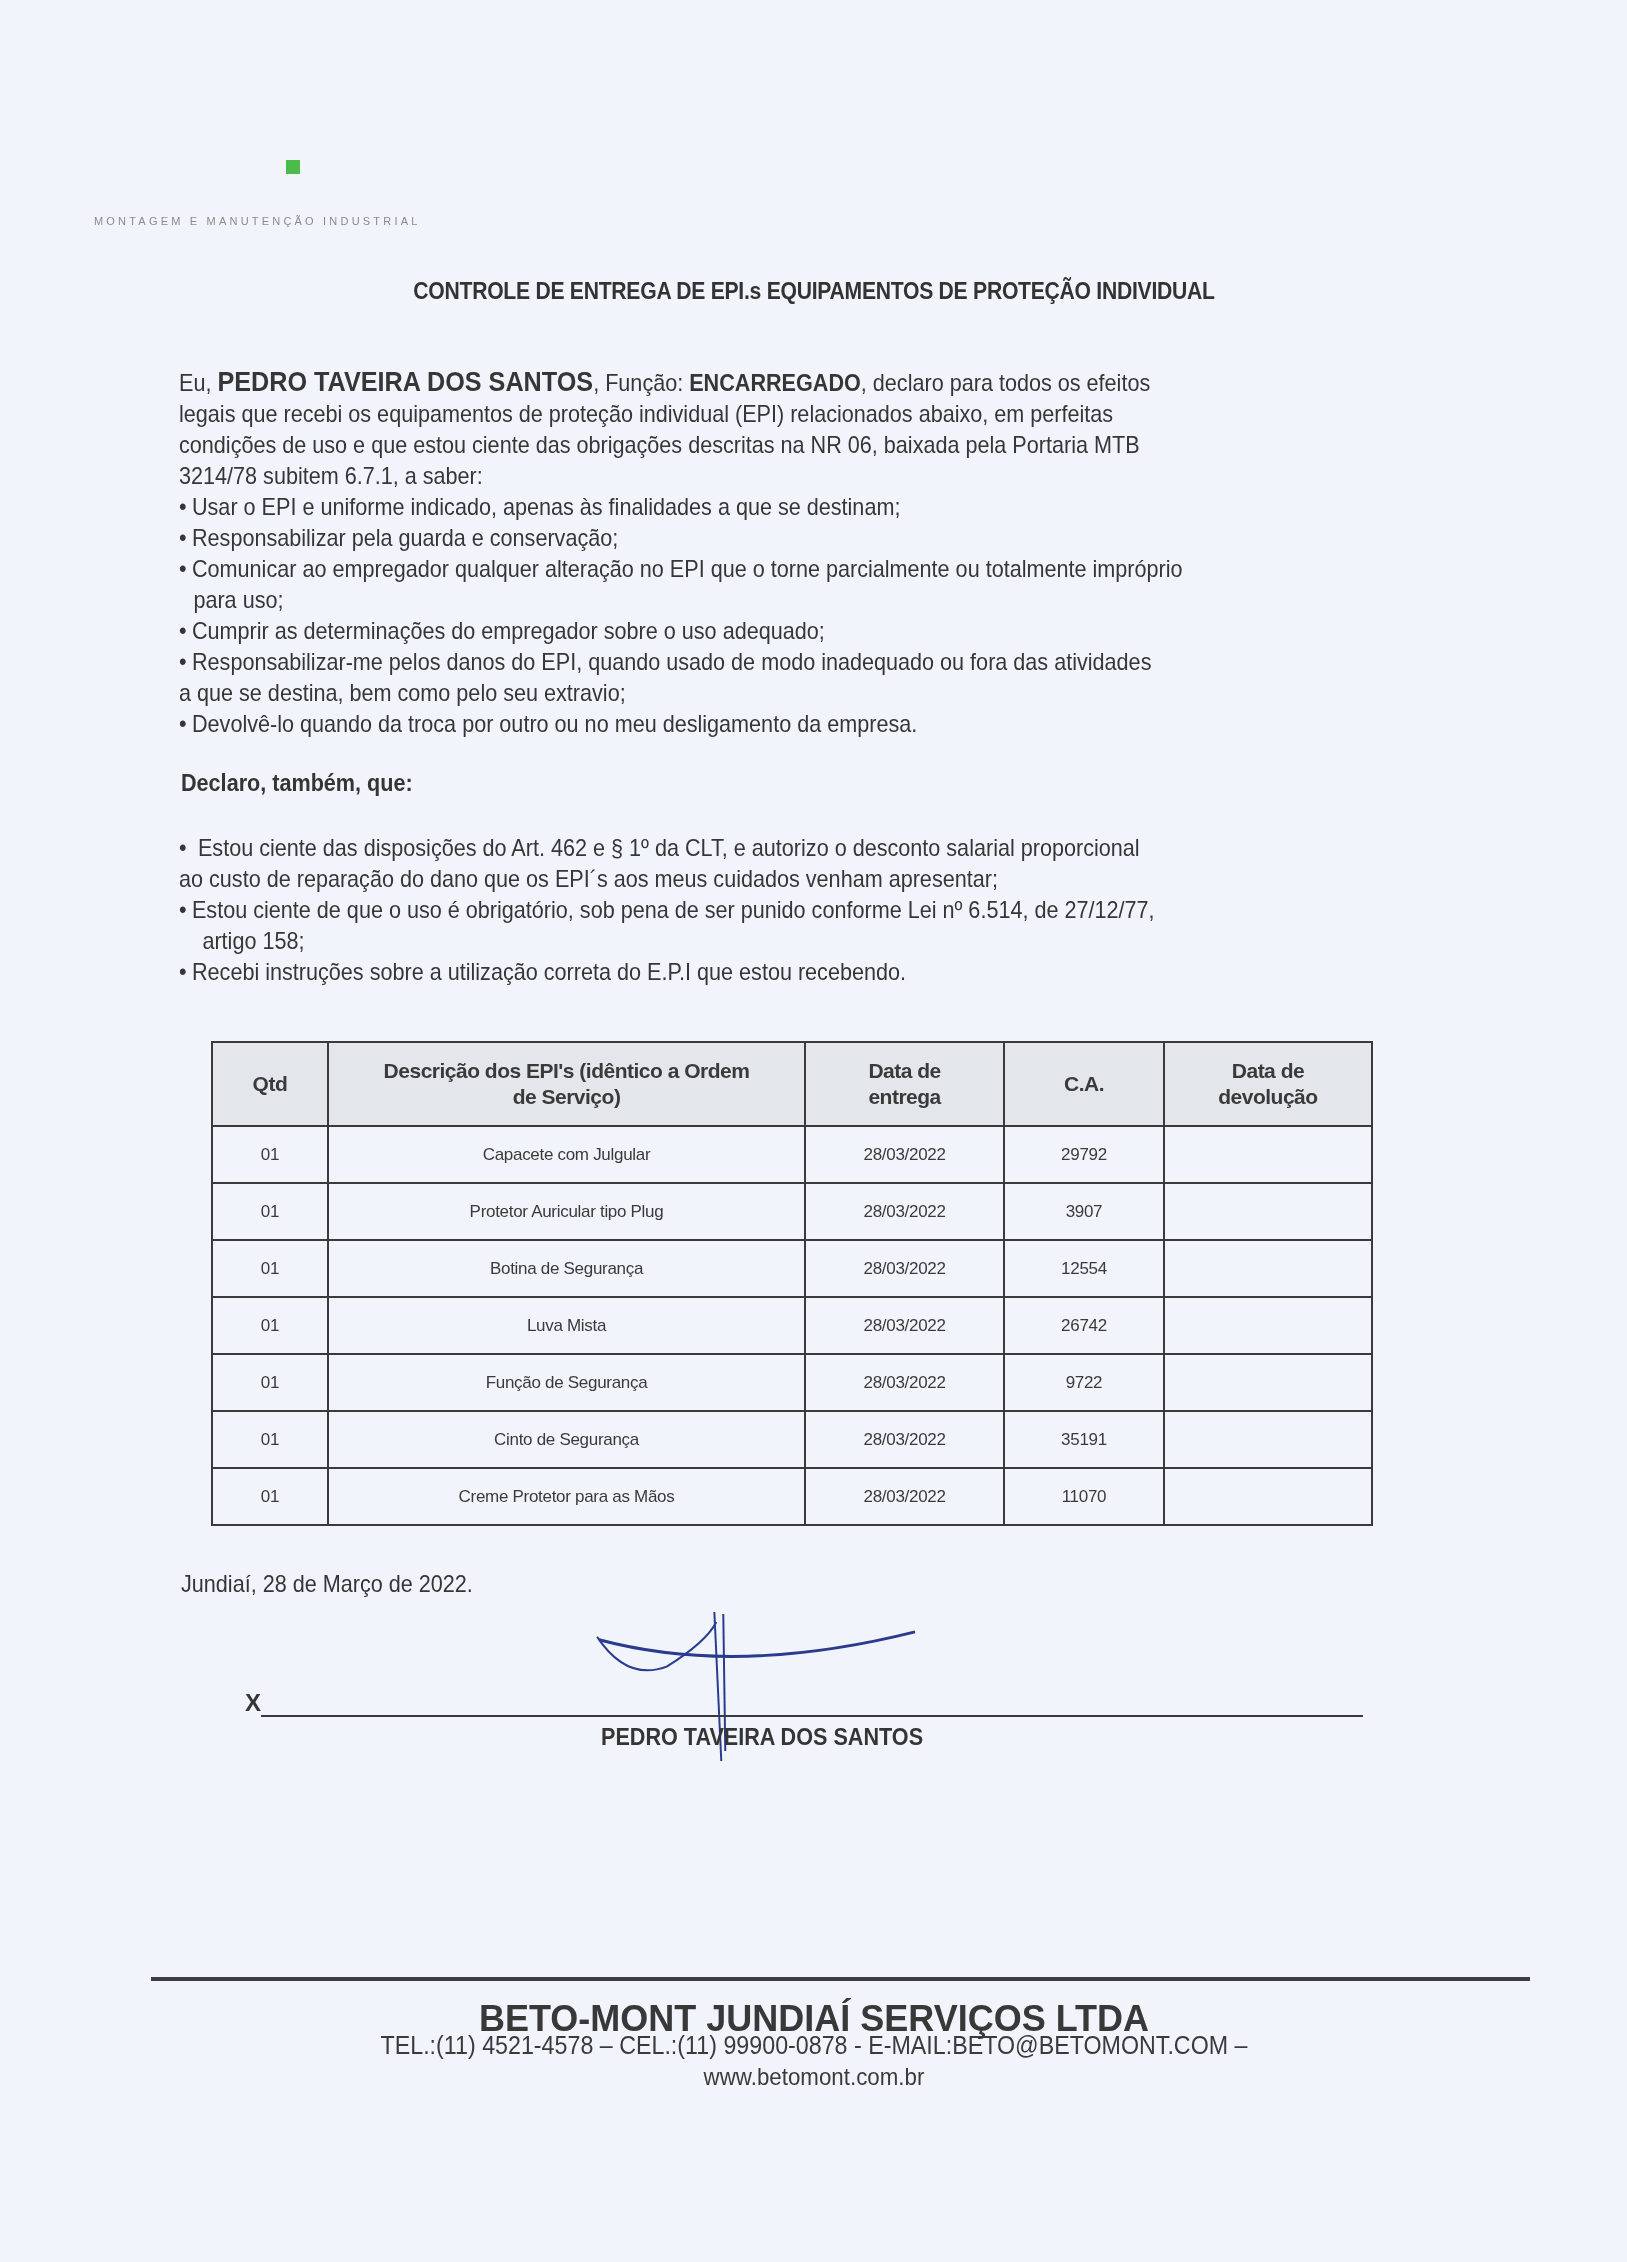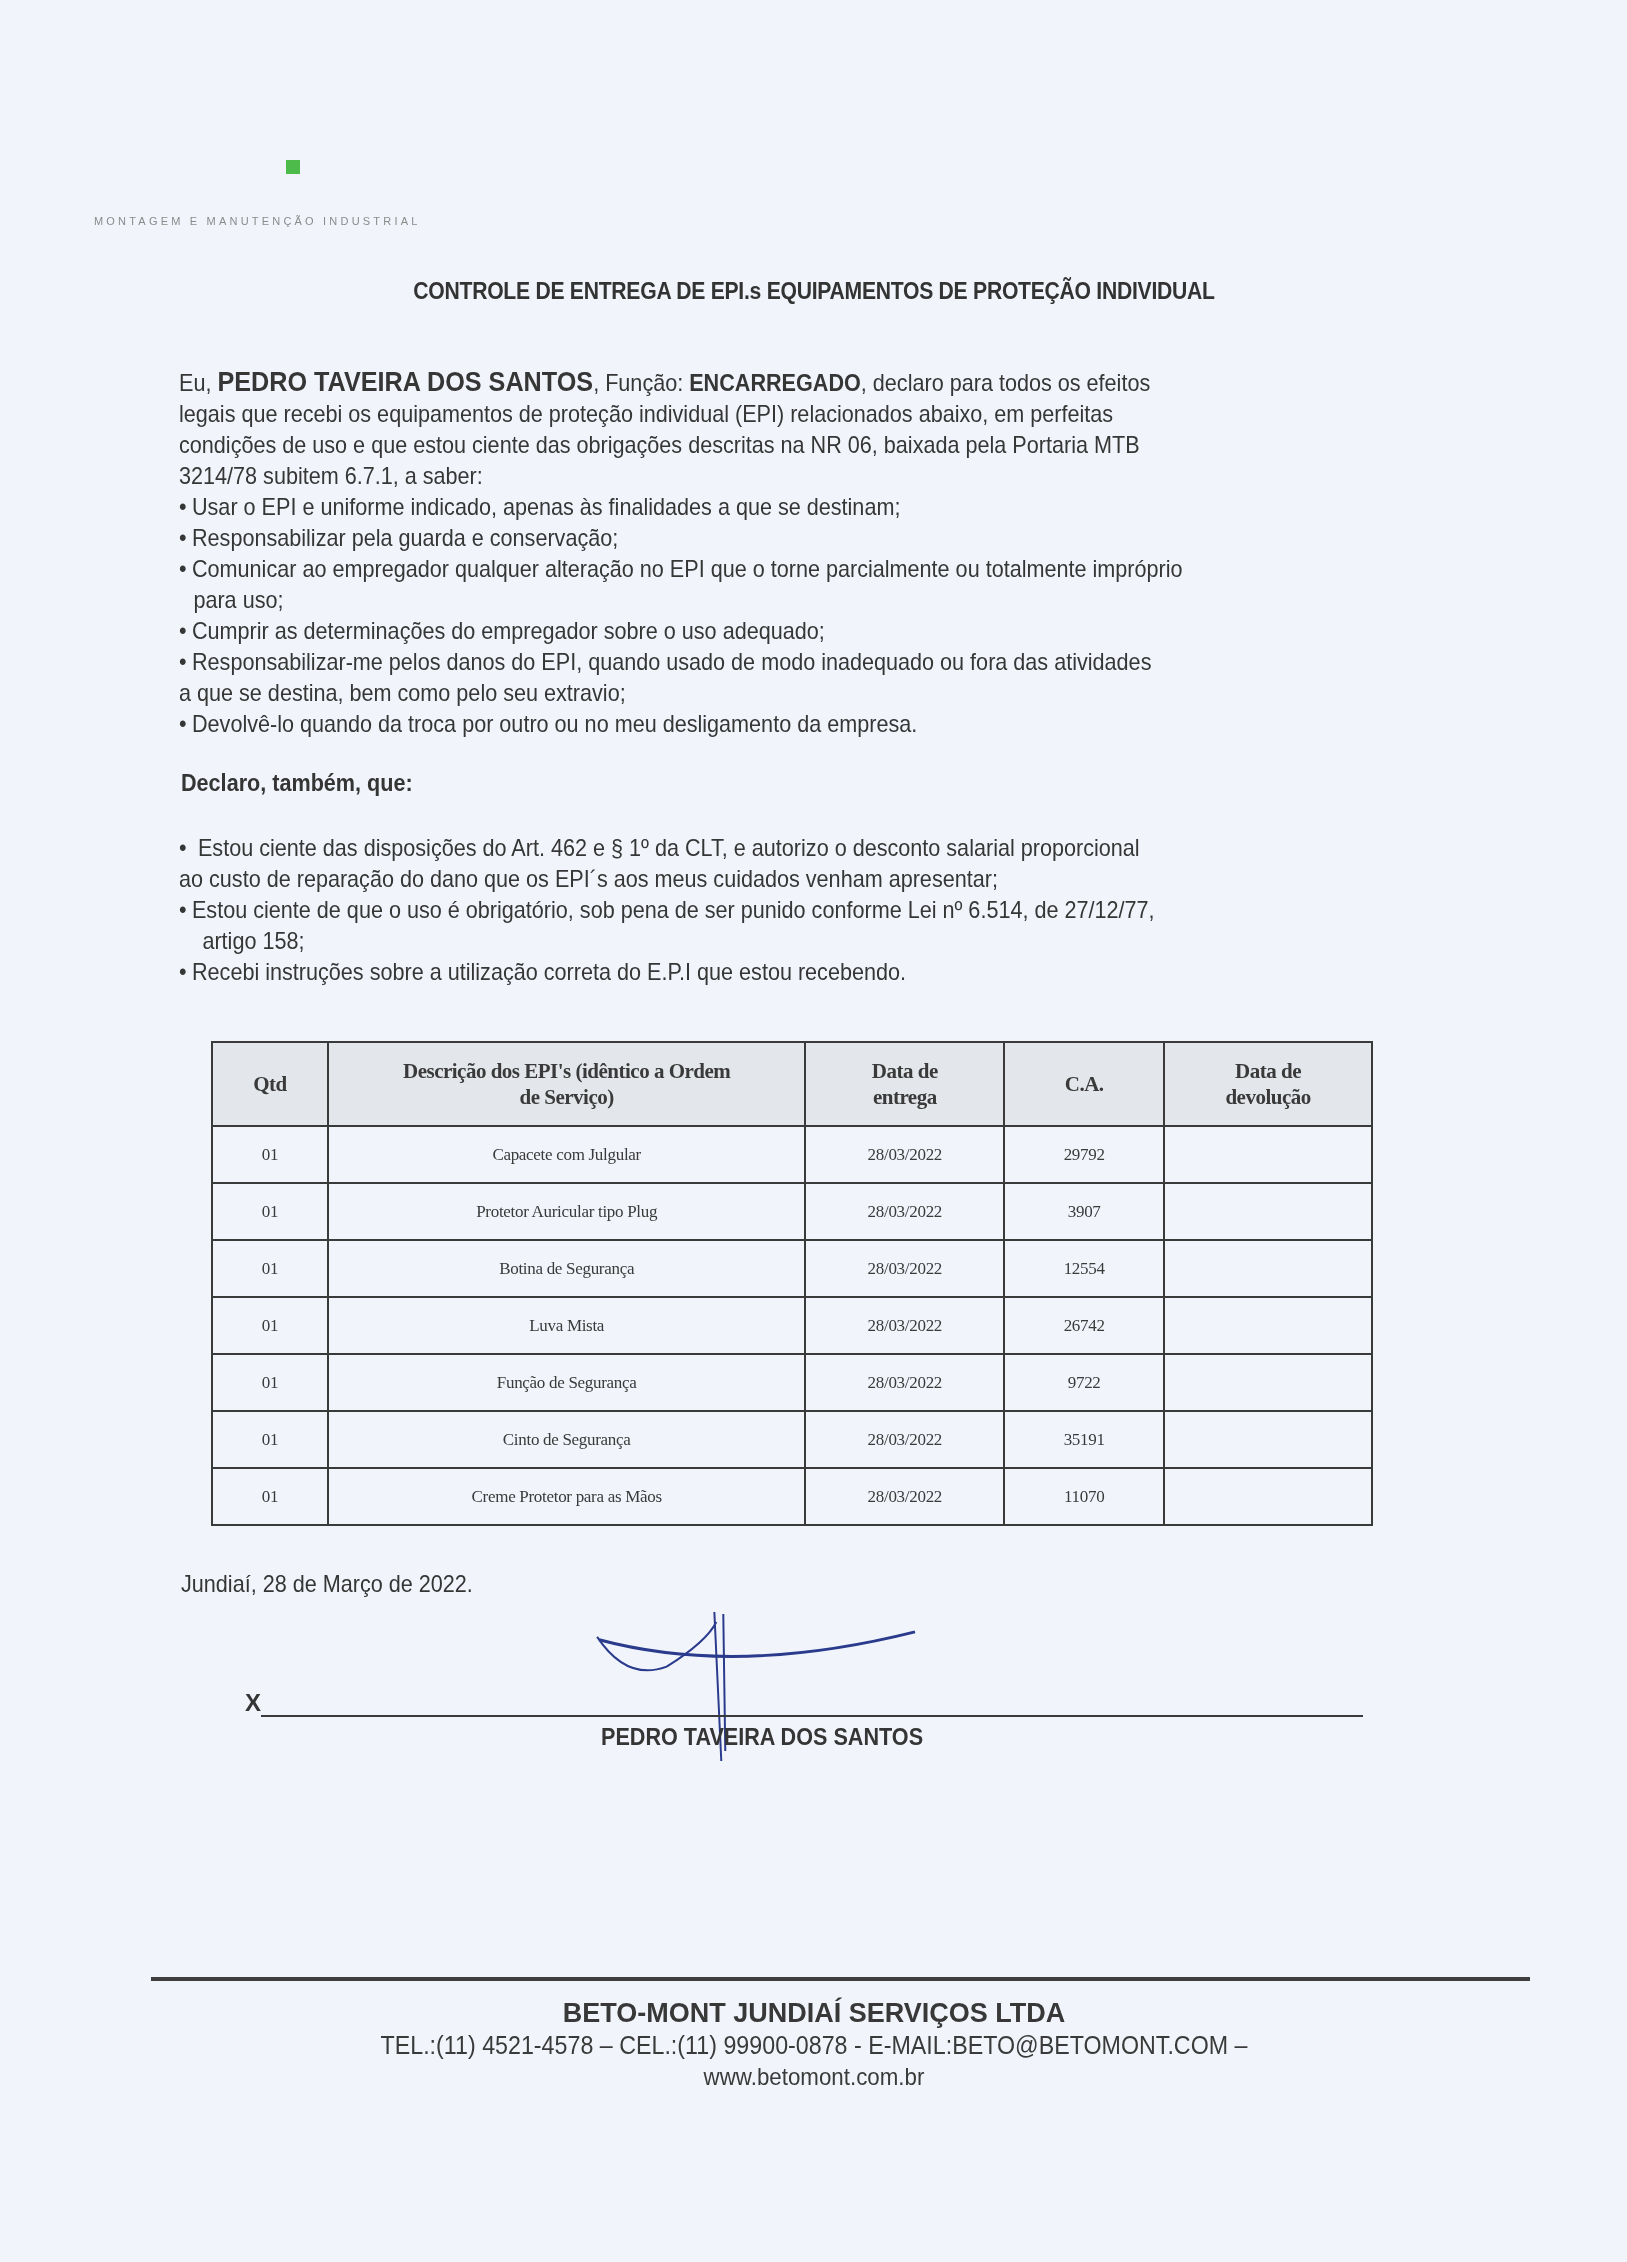--- a/index.html
+++ b/index.html
@@ -43,21 +43,21 @@
   .b { font-weight: bold; }
   .bullet { display: block; }
   .bullet .dot { margin-right: 6px; }
   .indent { padding-left: 16px; }
 
   .declaro { left: 181px; top: 769px; font-weight: bold; font-size: 24px; transform-origin: left top; transform: scaleX(0.9); }
 
   
   table.epi {
     position: absolute; left: 211px; top: 1041px; width: 1162px;
-    border-collapse: collapse; font-family: Liberation Serif, serif;
+    border-collapse: collapse; font-family: Liberation Sans, sans-serif;
   }
   table.epi th, table.epi td {
     border: 2px solid #3a3a3a; text-align: center; color: #3a3a3a;
   }
   table.epi th {
     background: #e3e6ea; font-weight: bold; font-size: 21px; height: 80px; line-height: 26px;
     letter-spacing: -0.5px;
   }
   table.epi td { font-size: 17px; height: 53px; letter-spacing: -0.3px; margin-top: 32px; }
   .c-qtd { width: 114px; }
@@ -67,21 +67,21 @@
   .c-dev { width: 207px; }
 
   .date-line { left: 181px; top: 1570px; font-size: 24px; transform-origin: left top; transform: scaleX(0.9); }
 
   .sig-x { left: 245px; top: 1689px; font-size: 24px; font-weight: bold; }
   .sig-line { left: 261px; top: 1715px; width: 1102px; height: 2px; background: #3a3a3a; }
   .sig-name { left: 601px; top: 1723px; font-size: 24px; font-weight: bold; transform-origin: left top; transform: scaleX(0.9); }
   .signature { left: 587px; top: 1612px; width: 358px; height: 149px; }
 
   .footer-line { left: 151px; top: 1977px; width: 1379px; height: 4px; background: #3e3e3e; }
-  .footer-company { left: 0; width: 1628px; top: 1998px; text-align: center; font-weight: bold; font-size: 27px; color: #383838; }
+  .footer-company { left: 0; width: 1628px; top: 1998px; text-align: center; font-weight: bold; font-size: 36px; color: #383838; }
   .footer-contact { left: 0; width: 1628px; top: 2031px; text-align: center; font-size: 25px; color: #3a3a3a; transform: scaleX(0.93); }
   .footer-web { left: 0; width: 1628px; top: 2063px; text-align: center; font-size: 24px; color: #3a3a3a; transform: scaleX(0.93); }
 </style>
 </head>
 <body>
 
 <div class="abs logo">
   <div class="logo-dot"></div>
   <div class="logo-sub">MONTAGEM E MANUTENÇÃO INDUSTRIAL</div>
 </div>

